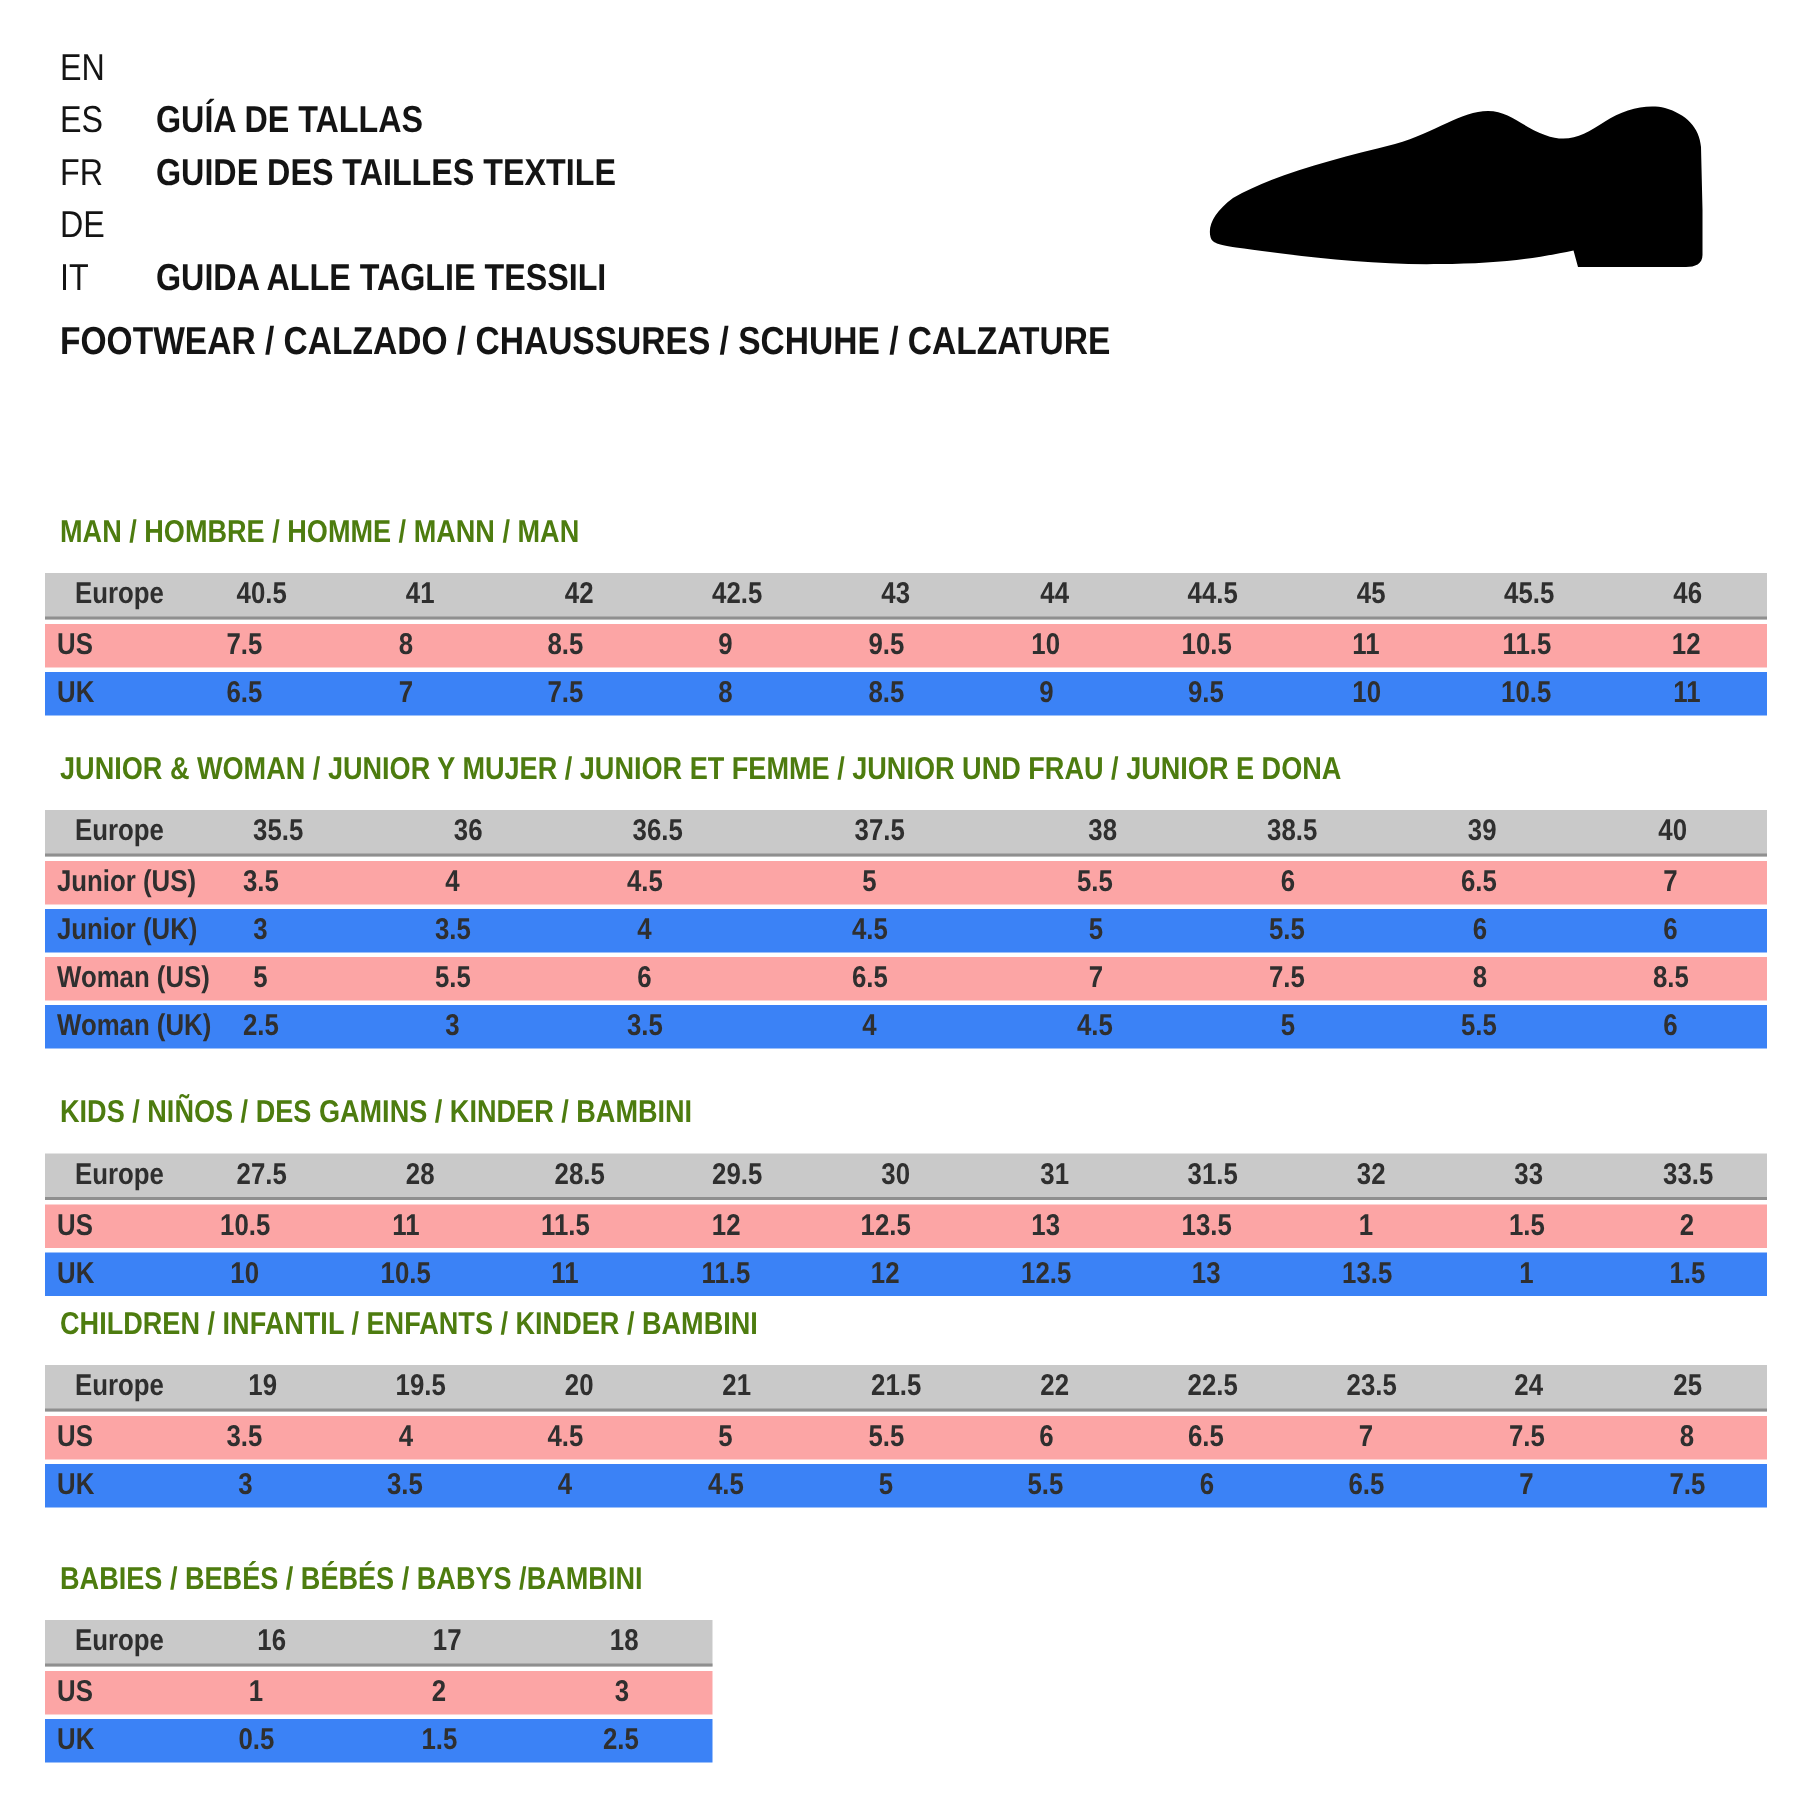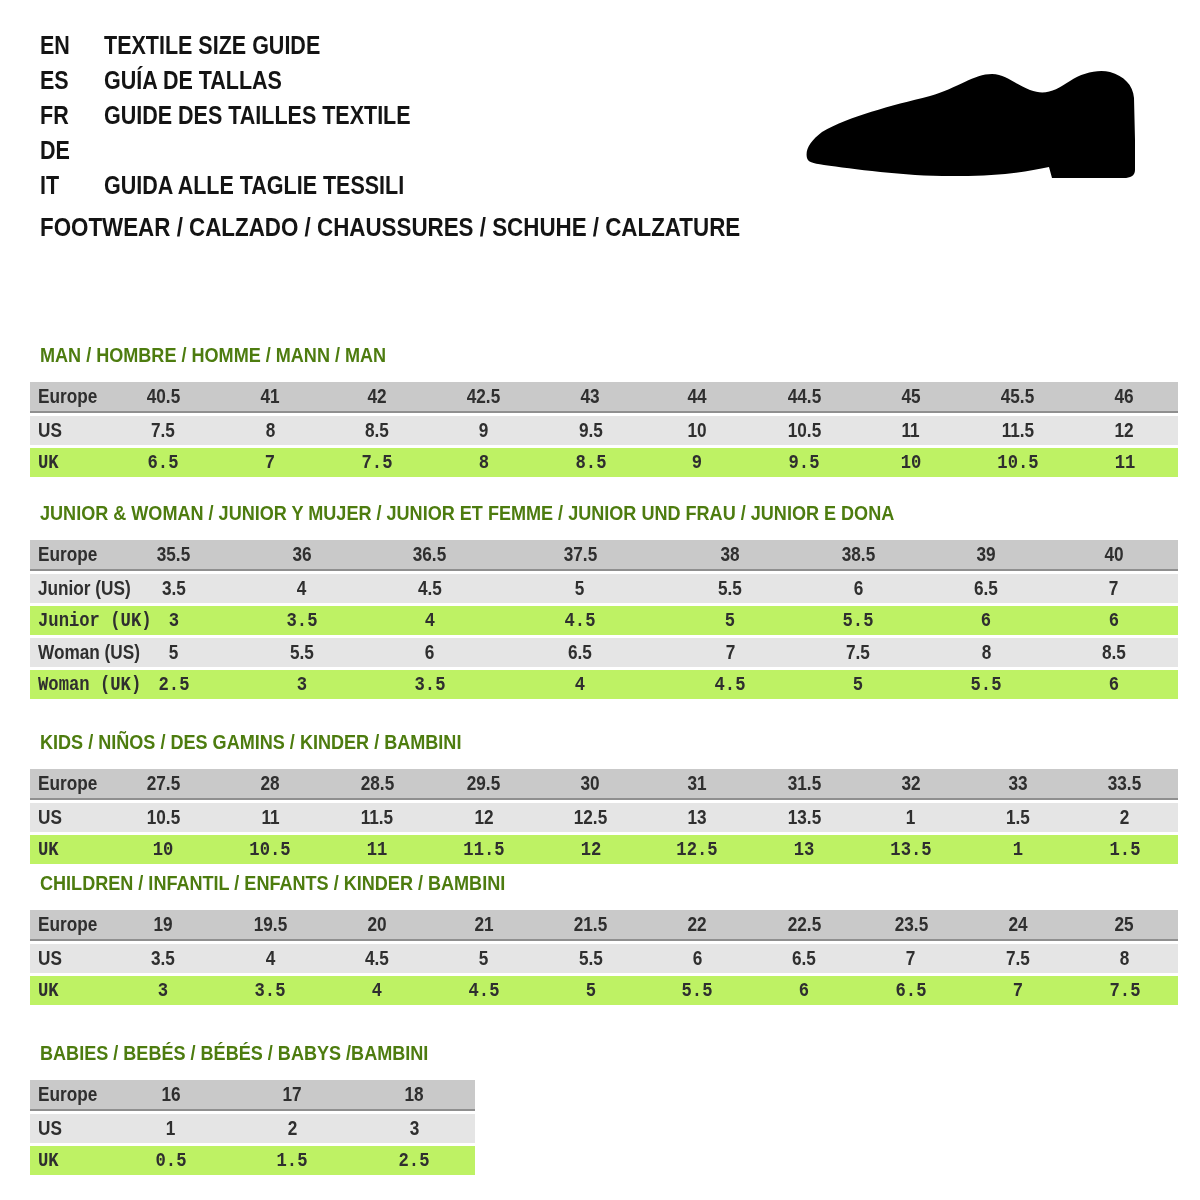--- a/index.html
+++ b/index.html
@@ -11,65 +11,64 @@
     position: relative;
     overflow: hidden;
   }
   
   .sx  { display: inline-block; transform: scaleX(0.86); transform-origin: 50% 50%; white-space: nowrap; }
   .sxl { transform-origin: 0 50%; }
 
   
   .lang-block { position: absolute; left: 40px; top: 28px; }
   .lang-row { display: flex; height: 35px; align-items: center; }
-  .lang-code { width: 64px; font-size: 25px; font-weight: 700; color: #141414; }
+  .lang-code { width: 64px; font-size: 25px; font-weight: 400; color: #141414; }
   .lang-text { font-size: 25px; font-weight: 700; color: #141414; }
 
   .category-line {
     position: absolute; left: 40px; top: 212px;
     font-size: 26px; font-weight: 700; color: #141414;
   }
 
   
   .shoe { position: absolute; left: 800px; top: 66px; width: 340px; height: 118px; }
 
   
   .section { position: absolute; left: 30px; width: 1148px; }
   .section h2 {
     margin: 0 0 0 10px; padding: 0;
     font-size: 21px; line-height: 22px; font-weight: 700; color: #4d7c0f;
   }
   .tbl { margin-top: 16px; width: 1148px; }
   .tbl-babies { width: 445px; }
 
   .trow { display: grid; height: 29px; margin-bottom: 3px; align-items: center; }
-  .trow.head { background: #c9c9c9; border-bottom: 2px solid #8f8f8f; }
-  .trow.white { background: #e5e5e5; }
-  .trow.lite  { background: #bef264; font-family: Liberation Mono, monospace; }
+  .trow.head { background: #c9c9c9; border-bottom: 2px solid #8f8f8f; padding-left: 12px; }
+  .trow.white { background: #fca5a5; }
+  .trow.lite  { background: #3b82f6; }
 
   .cols10 { grid-template-columns: 80px repeat(10, 1fr); }
   .cols8  { grid-template-columns: 80px 1fr 1fr 1fr 1.35fr 1fr 1fr 1fr 1fr; }
   .cols3  { grid-template-columns: 80px repeat(3, 1fr); }
 
   .cell { text-align: center; font-size: 20px; font-weight: 700; color: #2f2f2f; line-height: 29px; }
   .cell.label { text-align: left; padding-left: 8px; }
 
   .pos-man      { top: 344px; }
   .pos-junior   { top: 502px; }
   .pos-kids     { top: 731px; }
   .pos-children { top: 872px; }
   .pos-babies   { top: 1042px; }
 </style>
 </head>
 <body>
 
 <div class="lang-block">
   <div class="lang-row">
     <span class="lang-code"><span class="sx sxl">EN</span></span>
-    <span class="lang-text"><span class="sx sxl">TEXTILE SIZE GUIDE</span></span>
   </div>
   <div class="lang-row">
     <span class="lang-code"><span class="sx sxl">ES</span></span>
     <span class="lang-text"><span class="sx sxl">GUÍA DE TALLAS</span></span>
   </div>
   <div class="lang-row">
     <span class="lang-code"><span class="sx sxl">FR</span></span>
     <span class="lang-text"><span class="sx sxl">GUIDE DES TAILLES TEXTILE</span></span>
   </div>
   <div class="lang-row">

